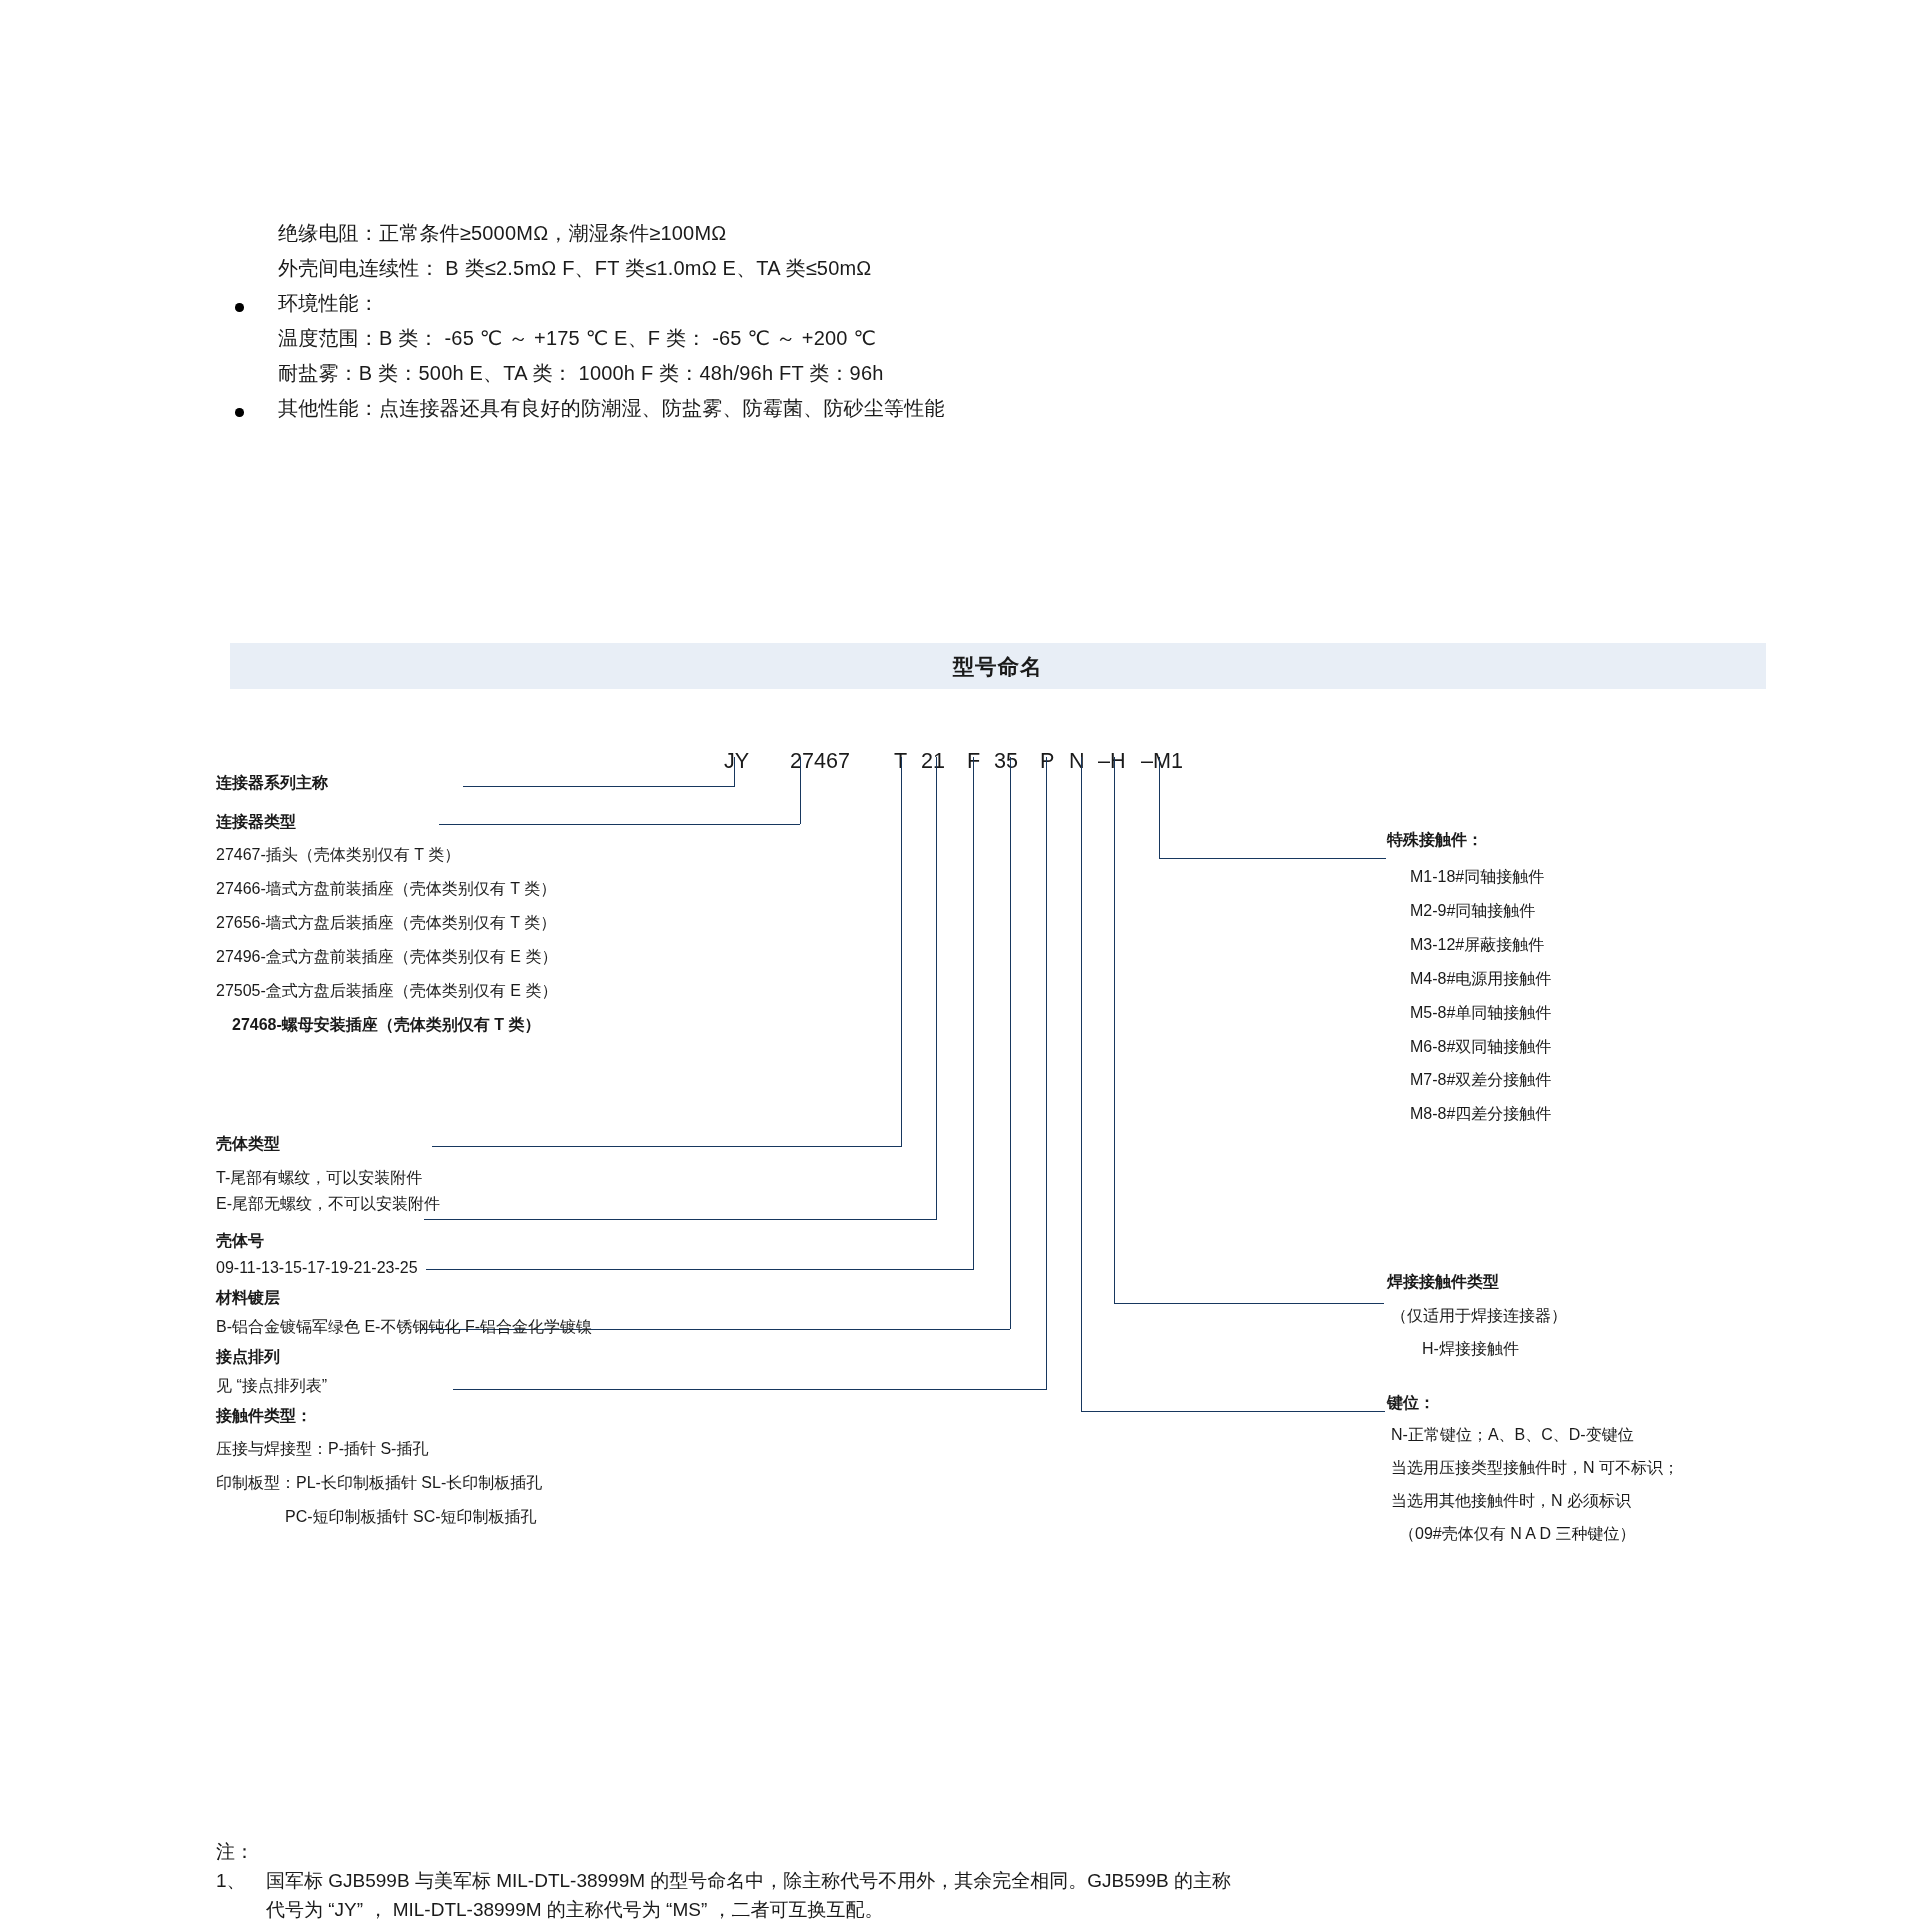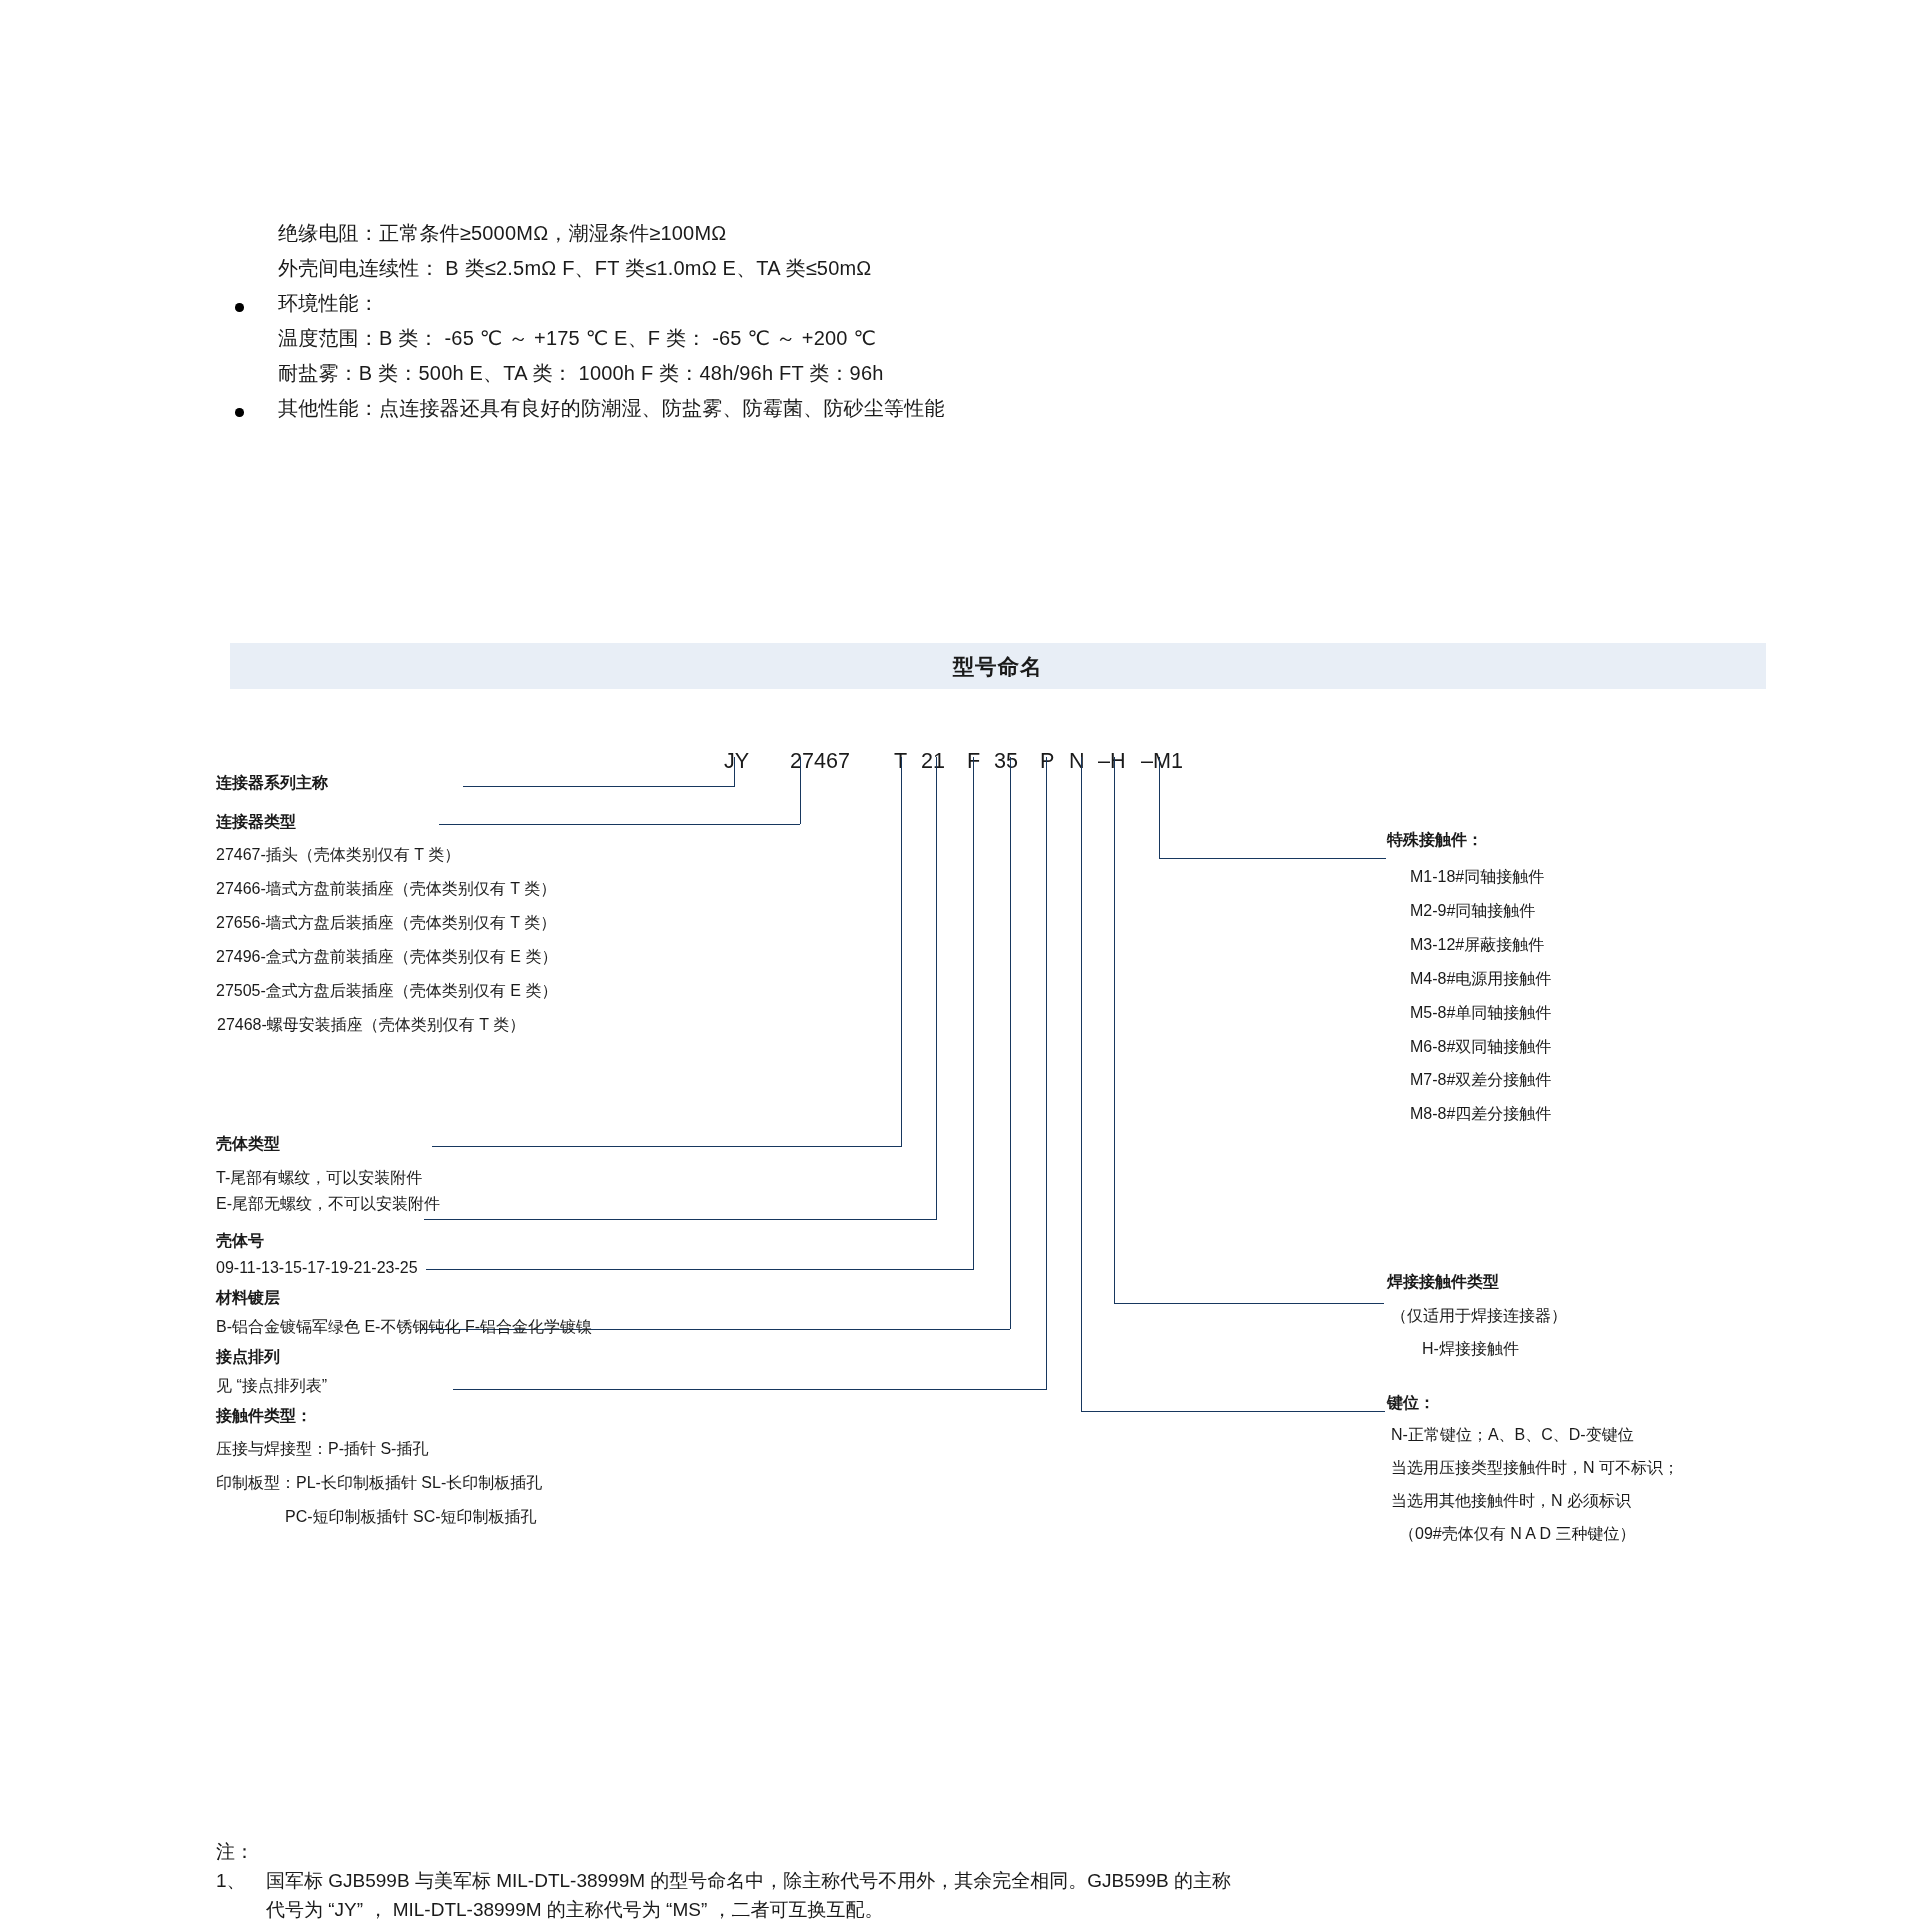--- a/index.html
+++ b/index.html
@@ -194,21 +194,21 @@
     <div class="hline" style="left:237px;  top:1389px; width:594px;"></div>
 
     <div class="lbl b" style="left:0px; top:775px;">连接器系列主称</div>
 
     <div class="lbl b" style="left:0px; top:814px;">连接器类型</div>
     <div class="lbl" style="left:0px; top:847px;">27467-插头（壳体类别仅有 T 类）</div>
     <div class="lbl" style="left:0px; top:881px;">27466-墙式方盘前装插座（壳体类别仅有 T 类）</div>
     <div class="lbl" style="left:0px; top:915px;">27656-墙式方盘后装插座（壳体类别仅有 T 类）</div>
     <div class="lbl" style="left:0px; top:949px;">27496-盒式方盘前装插座（壳体类别仅有 E 类）</div>
     <div class="lbl" style="left:0px; top:983px;">27505-盒式方盘后装插座（壳体类别仅有 E 类）</div>
-    <div class="lbl" style="left:1px; top:1017px;">27468-螺母安装插座（壳体类别仅有 T 类）</div>
+    <div class="lbl" style="left:16px; top:1017px;font-weight:bold;">27468-螺母安装插座（壳体类别仅有 T 类）</div>
 
     <div class="lbl b" style="left:0px; top:1136px;">壳体类型</div>
     <div class="lbl" style="left:0px; top:1170px;">T-尾部有螺纹，可以安装附件</div>
     <div class="lbl" style="left:0px; top:1196px;">E-尾部无螺纹，不可以安装附件</div>
 
     <div class="lbl b" style="left:0px; top:1233px;">壳体号</div>
     <div class="lbl" style="left:0px; top:1260px;">09-11-13-15-17-19-21-23-25</div>
 
     <div class="lbl b" style="left:0px; top:1290px;">材料镀层</div>
     <div class="lbl" style="left:0px; top:1319px;">B-铝合金镀镉军绿色 E-不锈钢钝化 F-铝合金化学镀镍</div>

